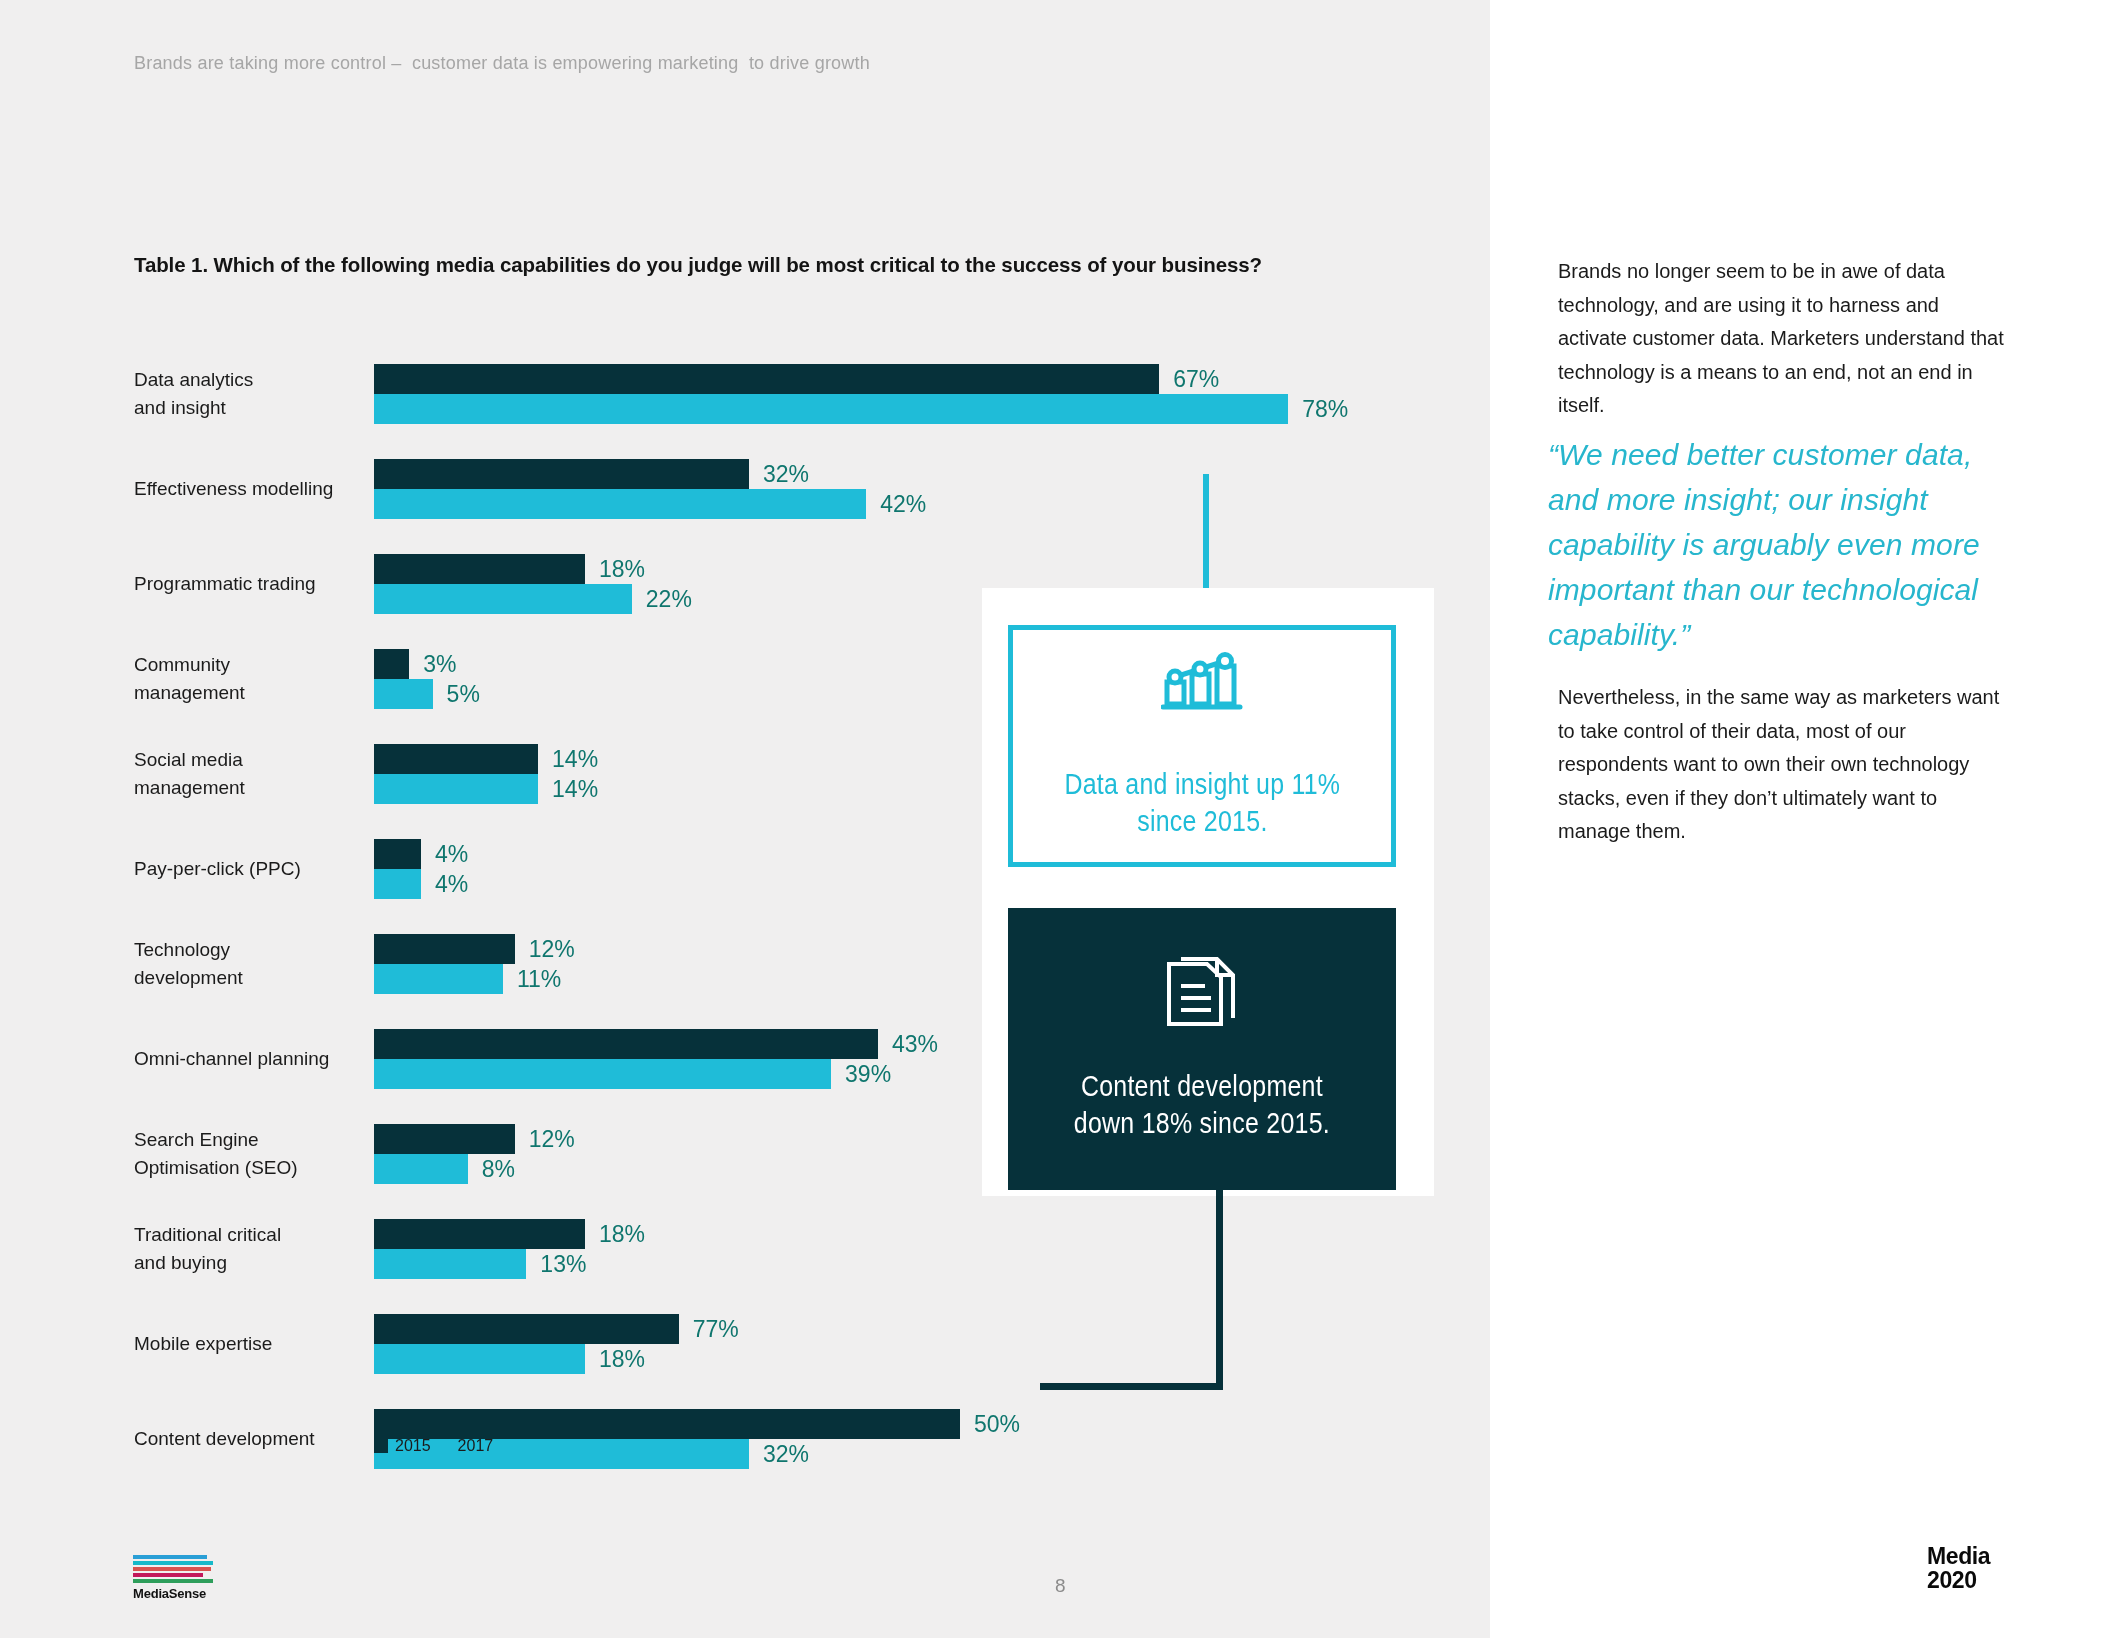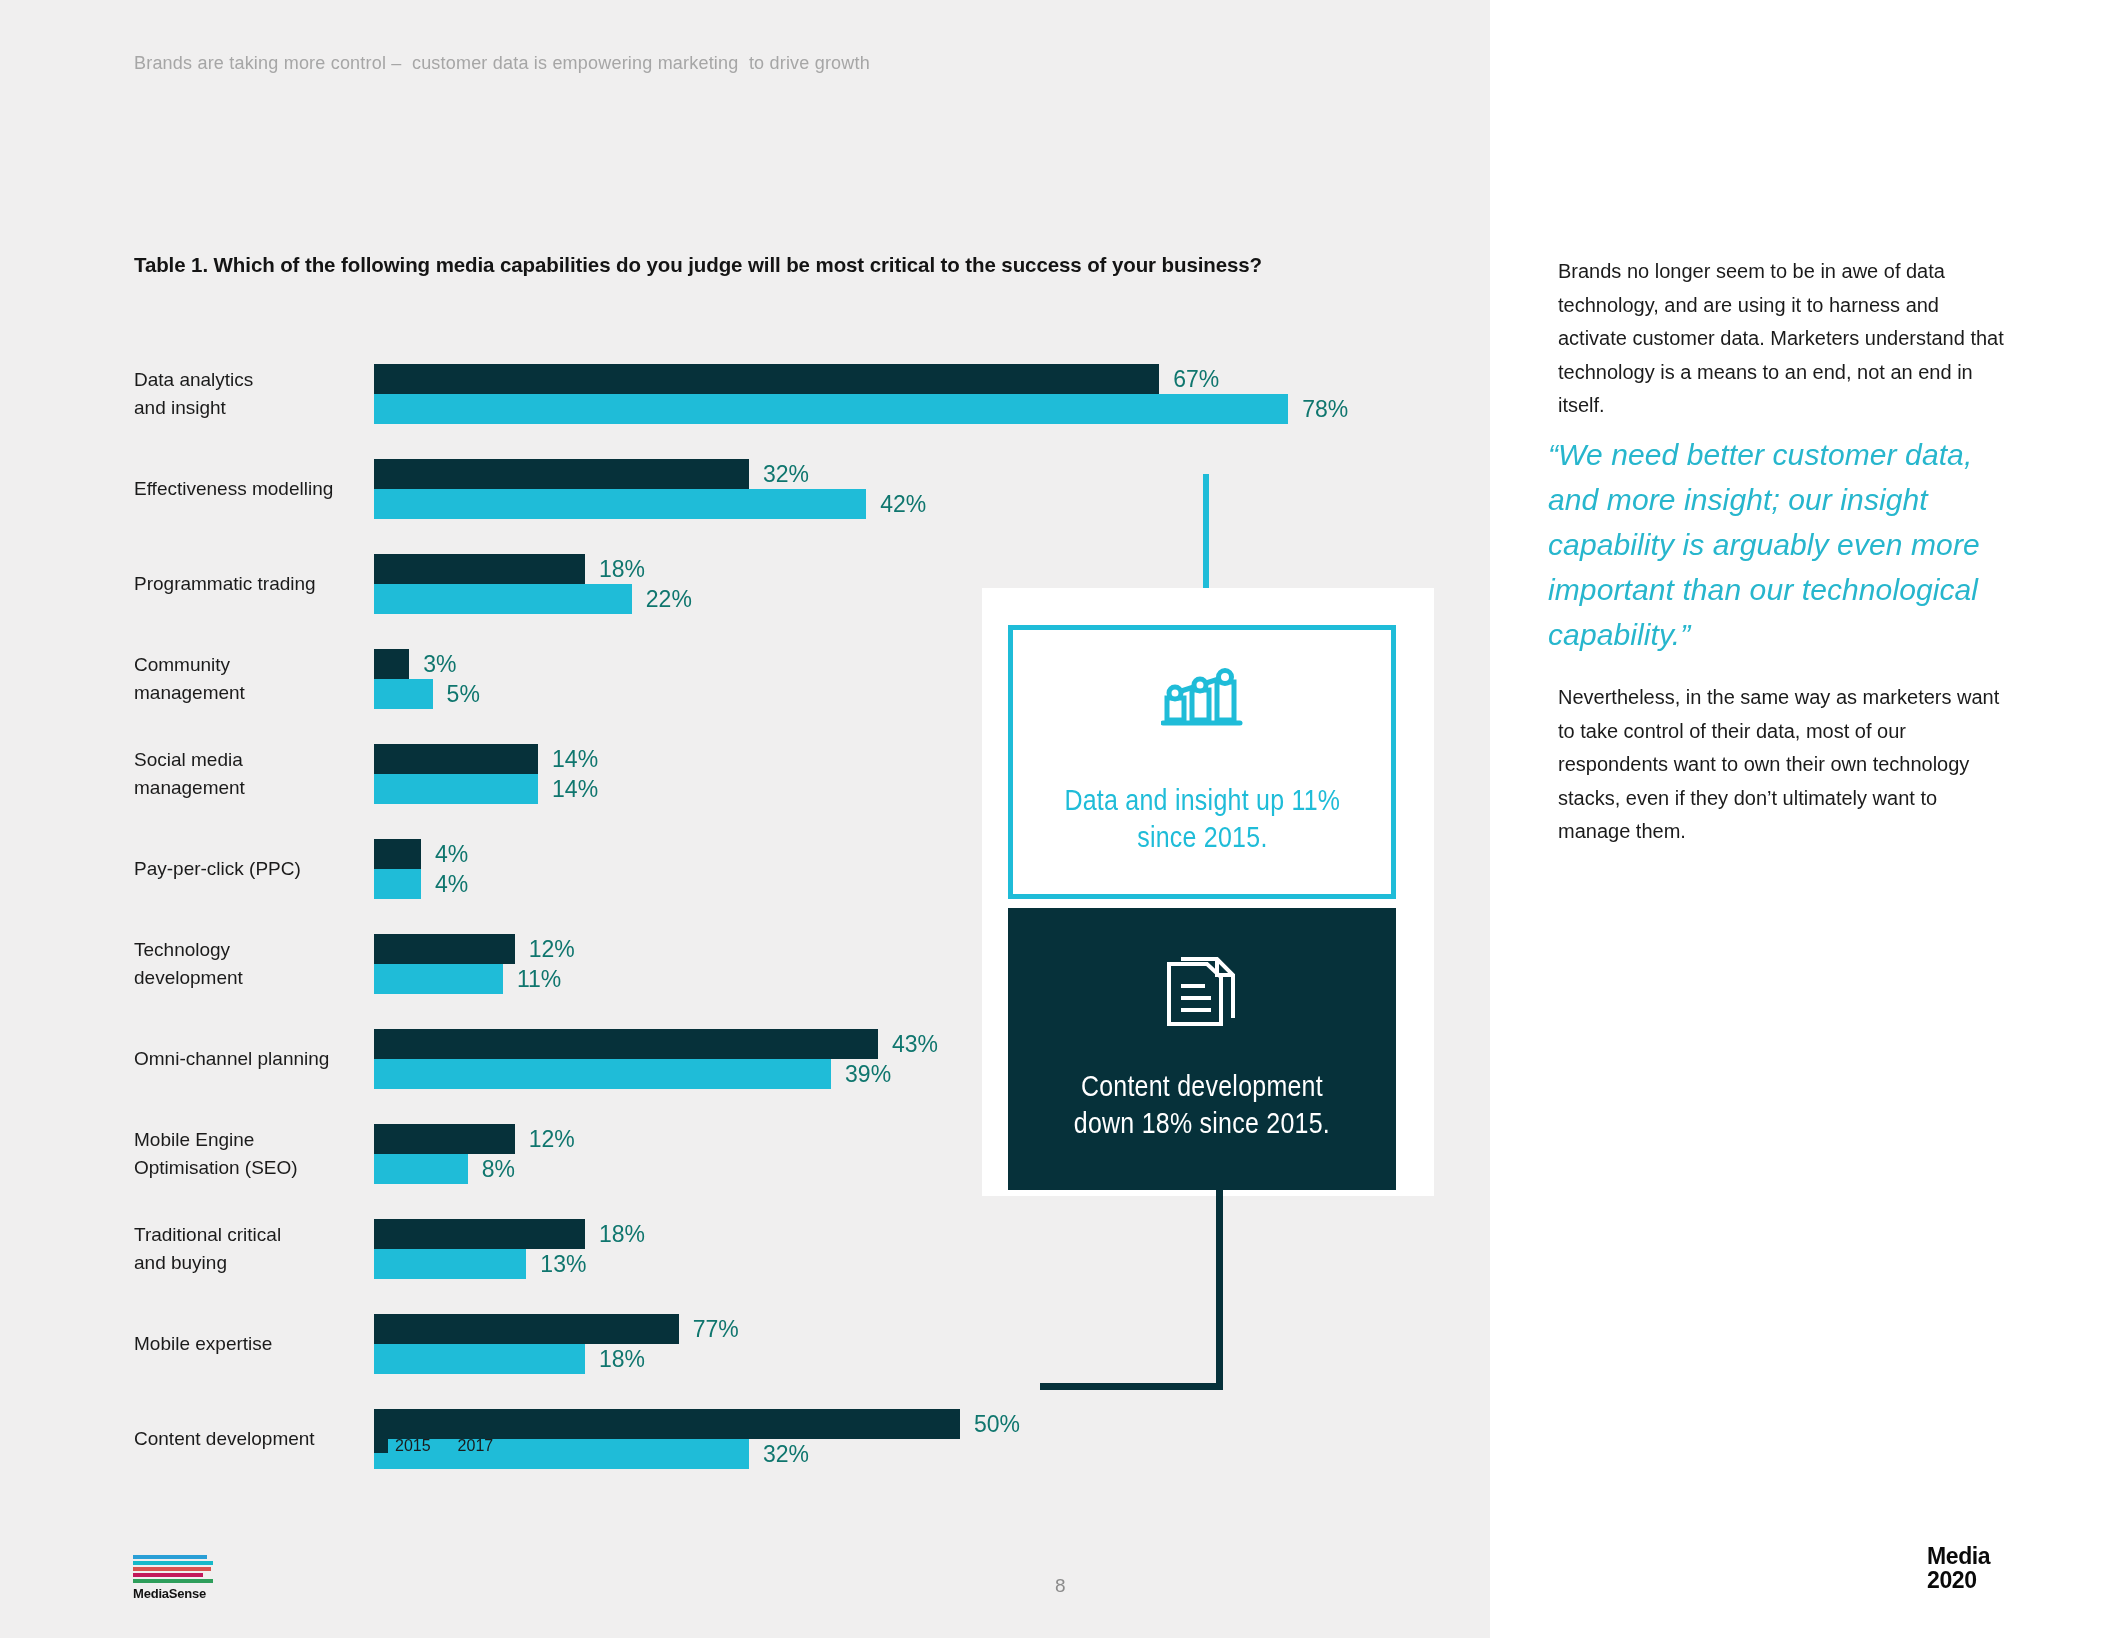--- a/index.html
+++ b/index.html
@@ -55,21 +55,21 @@
   }
   .lg-item{display:flex;align-items:center;gap:7px;}
   .lg-swatch{width:14px;height:14px;display:block;}
   .lg-text{font-size:16px;color:#1b1b1b;}
   
   #callout-shadow{
     position:absolute;left:982px;top:588px;width:452px;height:608px;
     background:#ffffff;
   }
   #callout-light{
-    position:absolute;left:1008px;top:625px;width:388px;height:274px;
+    position:absolute;left:1008px;top:625px;width:388px;height:242px;
     background:#ffffff;border:5px solid #1fbcd8;
     box-sizing:border-box;
     display:flex;flex-direction:column;align-items:center;justify-content:center;
   }
   #callout-dark{
     position:absolute;left:1008px;top:908px;width:388px;height:282px;
     background:#06313a;
     display:flex;flex-direction:column;align-items:center;justify-content:center;
   }
   .callout-text{
@@ -192,21 +192,21 @@
     <div class="bar b2017" style="top: 600px; width: 128.92px;"></div>
     <div class="val" style="top: 600px; left: 382.92px;">11%</div>
     <div class="cat-label" style="top: 681px;">
       <div>Omni-channel planning</div>
     </div>
     <div class="bar b2015" style="top: 665px; width: 503.96px;"></div>
     <div class="val" style="top: 665px; left: 757.96px;">43%</div>
     <div class="bar b2017" style="top: 695px; width: 457.08px;"></div>
     <div class="val" style="top: 695px; left: 711.08px;">39%</div>
     <div class="cat-label" style="top: 762px;">
-      <div>Mobile Engine</div>
+      <div>Search Engine</div>
       <div>Optimisation (SEO)</div>
     </div>
     <div class="bar b2015" style="top: 760px; width: 140.64px;"></div>
     <div class="val" style="top: 760px; left: 394.64px;">12%</div>
     <div class="bar b2017" style="top: 790px; width: 93.76px;"></div>
     <div class="val" style="top: 790px; left: 347.76px;">8%</div>
     <div class="cat-label" style="top: 857px;">
       <div>Traditional critical</div>
       <div>and buying</div>
     </div>

